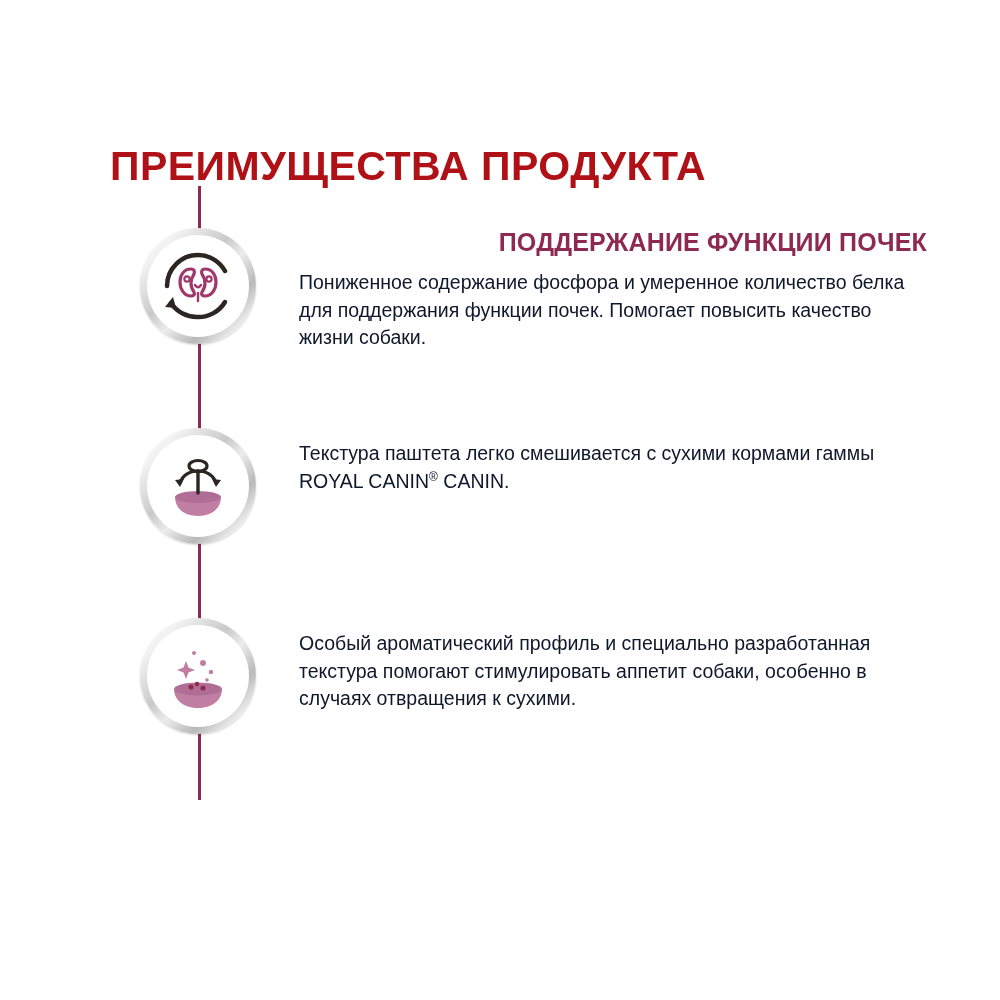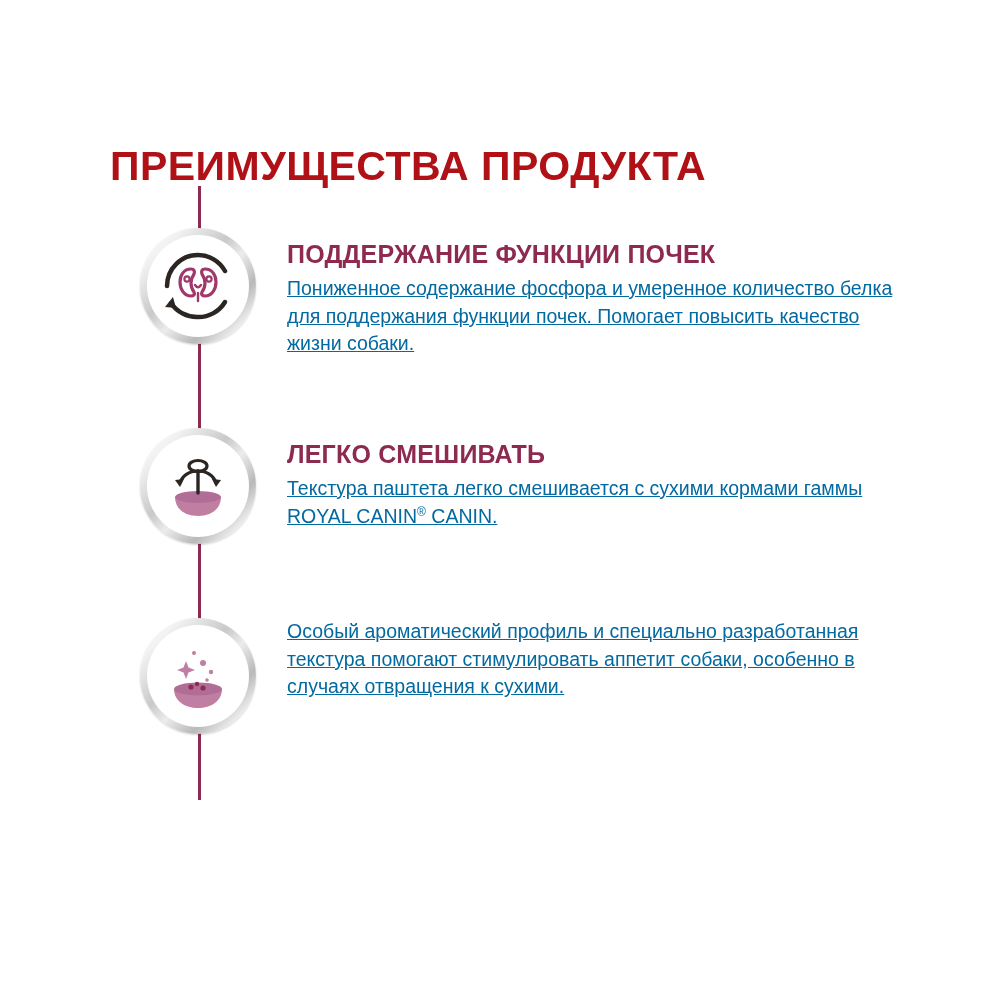--- a/index.html
+++ b/index.html
@@ -96,30 +96,30 @@
     width: 640px;
   }
 
   .benefit-title {
     color: #8e2a50;
     font-size: 25px;
     font-weight: bold;
     line-height: 1.16;
     text-transform: uppercase;
     letter-spacing: 0.2px;
-    margin: 12px 0 6px 0;
+    margin: 0 0 6px 0;
+    text-align: right;
   }
 
   .benefit-body {
-    color: #0369a1;
+    color: #0f172a;
     font-size: 19.5px;
     line-height: 1.42;
-    margin: 0;
+    margin: 12px;
     max-width: 615px;
-    text-decoration: underline;
   }
   .benefit-body .reg {
     font-size: 12px;
     vertical-align: super;
   }
   .b2 .benefit-body { max-width: 620px; }
 </style>
 </head>
 <body>
 
@@ -167,21 +167,20 @@
           <ellipse cx="51" cy="31" rx="9" ry="5.5" fill="none" stroke="#2c2622" stroke-width="3.2"></ellipse>
 
           <path d="M33 48c2-7 9-12 18-12" fill="none" stroke="#2c2622" stroke-width="3.2" stroke-linecap="round"></path>
           <path d="M69 48c-2-7-9-12-18-12" fill="none" stroke="#2c2622" stroke-width="3.2" stroke-linecap="round"></path>
           <path d="M33 52l-5-7 9-1z" fill="#2c2622"></path>
           <path d="M69 52l5-7-9-1z" fill="#2c2622"></path>
         </svg>
       </div>
     </div>
     <div class="texts">
-      <div class="benefit-title">ЛЕГКО СМЕШИВАТЬ</div>
       <p class="benefit-body"><span>Текстура паштета легко смешивается с сухими кормами гаммы ROYAL CANIN</span><span class="reg">®</span><span> CANIN.</span></p>
     </div>
   </div>
 
   <div class="benefit b3">
     <div class="icon-wrap">
       <div class="ring"></div>
       <div class="glyph">
         <svg width="102" height="102" viewBox="0 0 102 102" xmlns="http://www.w3.org/2000/svg">
 

